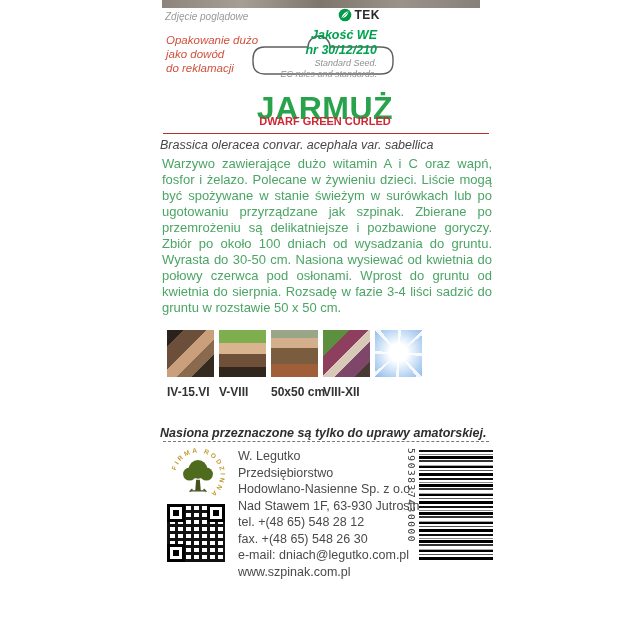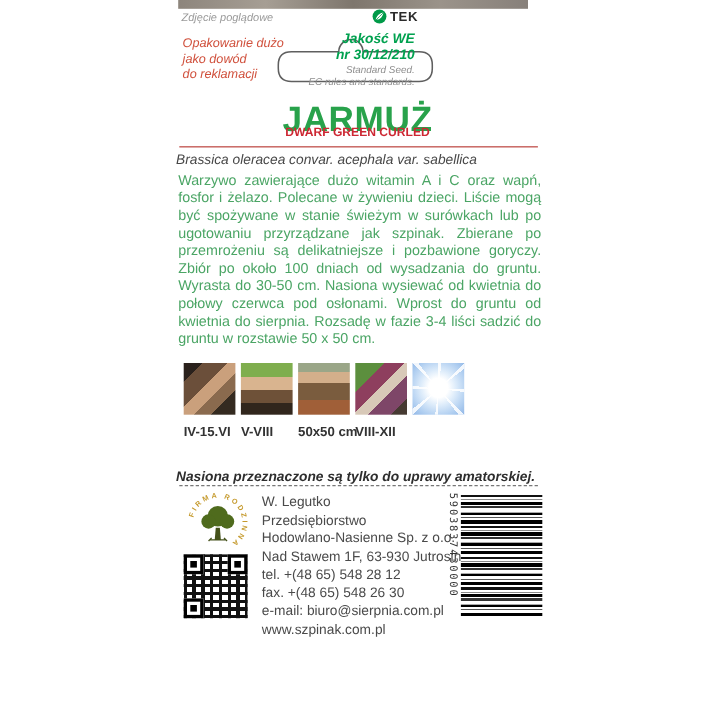--- a/index.html
+++ b/index.html
@@ -164,20 +164,20 @@
     <div class="fm bl"></div>
   </div>
 
   <div class="address">
     <div>W. Legutko</div>
     <div>Przedsiębiorstwo</div>
     <div>Hodowlano-Nasienne Sp. z o.o.</div>
     <div>Nad Stawem 1F, 63-930 Jutrosin,</div>
     <div>tel. +(48 65) 548 28 12</div>
     <div>fax. +(48 65) 548 26 30</div>
-    <div>e-mail: biuro@sierpnia.com.pl</div>
+    <div>e-mail: dniach@legutko.com.pl</div>
     <div>www.szpinak.com.pl</div>
   </div>
 
   <div class="ean-digits">5903837430000</div>
   <div class="barcode"></div>
 
 </div>
 
 </body></html>

